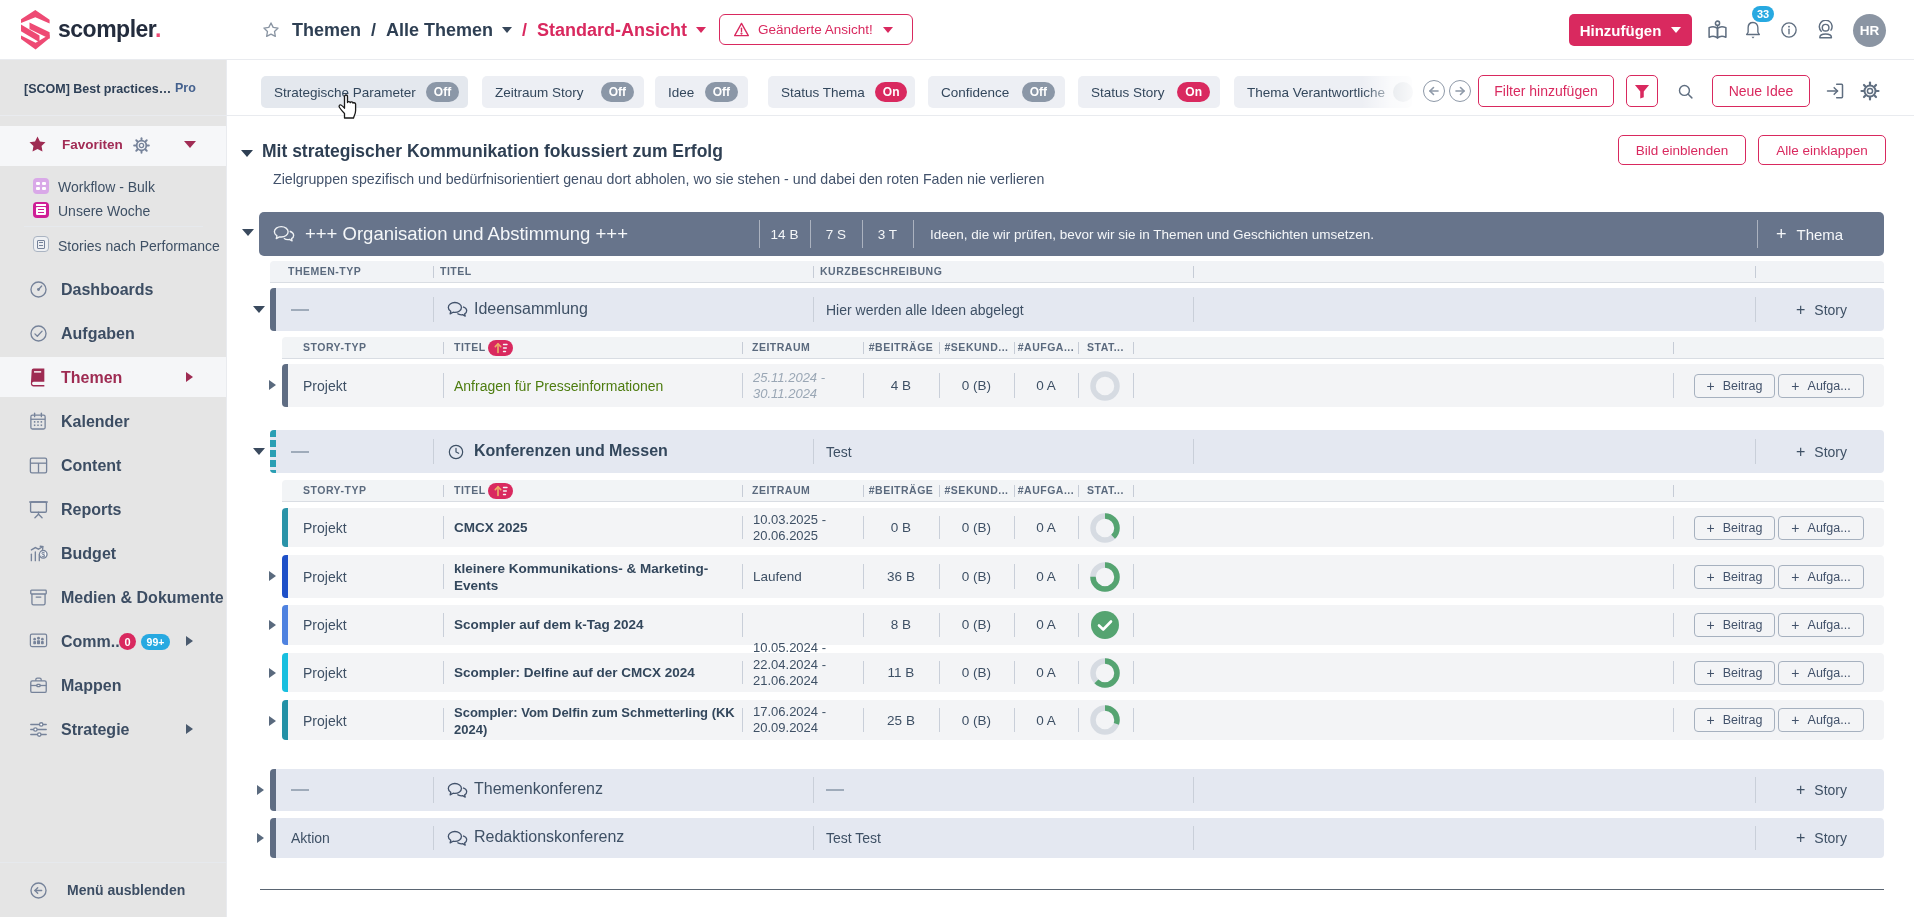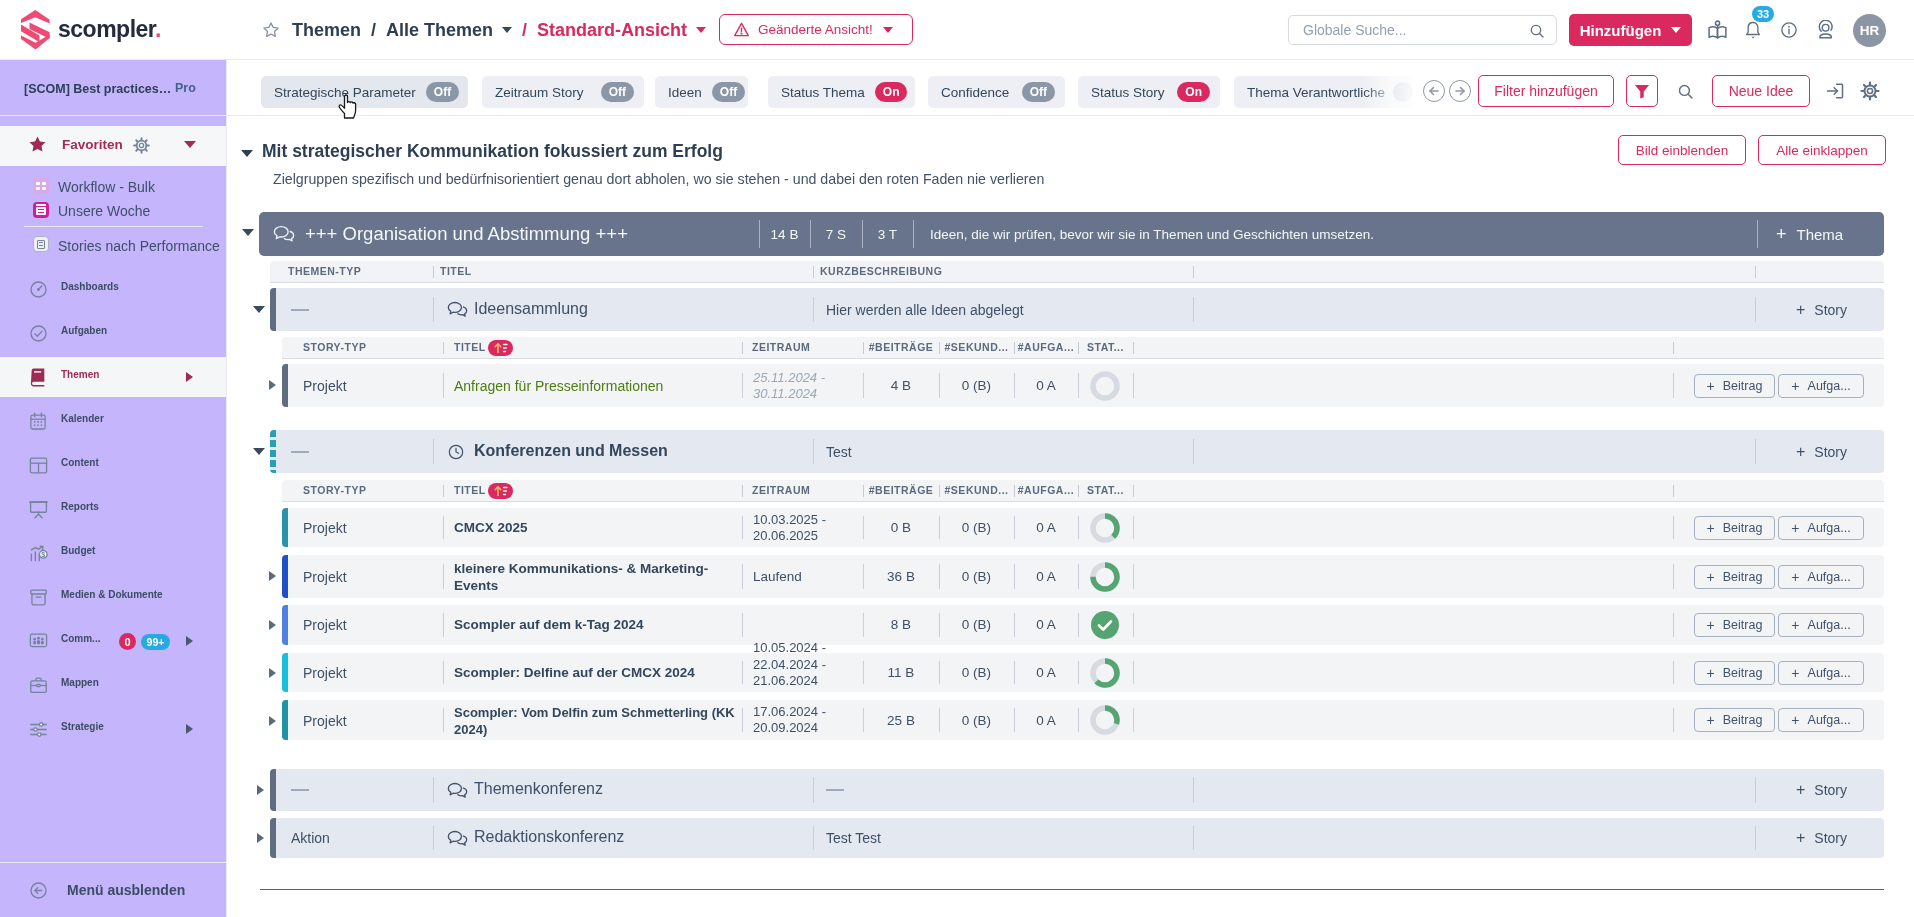--- a/index.html
+++ b/index.html
@@ -4,23 +4,23 @@
 <title>Themen</title>
 <style>
   * { margin:0; padding:0; box-sizing:border-box; }
   html,body { width:1914px; height:917px; overflow:hidden; }
   body { font-family:"Liberation Sans", sans-serif; background:#fff; color:#3c4d63; position:relative; }
   .abs { position:absolute; }
   .flex { display:flex; align-items:center; }
   
   #topbar { position:absolute; left:0; top:0; width:1914px; height:60px; background:#fff; border-bottom:1px solid #e9ebef; z-index:5; }
   
-  #sidebar { position:absolute; left:0; top:60px; width:227px; height:857px; background:#c4b5fd; border-right:1px solid #e9ebef; z-index:4; }
+  #sidebar { position:absolute; left:0; top:60px; width:227px; height:857px; background:#e5e5e5; border-right:1px solid #e9ebef; z-index:4; }
   #workspace { position:absolute; left:0; top:0; width:226px; height:56px; border-bottom:1px solid #e9ebef; }
-  .navtxt { font-weight:bold; font-size:10px; color:#3c4d63; white-space:nowrap; }
+  .navtxt { font-weight:bold; font-size:16px; color:#3c4d63; white-space:nowrap; }
   
   #filterbar { position:absolute; left:227px; top:60px; width:1687px; height:56px; background:#fff; border-bottom:1px solid #e9ebef; }
   .chip { position:absolute; top:16px; height:32px; background:#edeff4; border-radius:5px; display:flex; align-items:center; justify-content:space-between; padding:0 10px 0 13px; }
   .chip .lbl { font-size:13.5px; color:#33475c; white-space:nowrap; }
   .pill { height:20px; border-radius:10px; padding:0 8px; font-size:12px; font-weight:bold; color:#fff; display:flex; align-items:center; margin-left:10px; }
   .pill.off { background:#8b97a7; }
   .pill.on  { background:#d9295f; }
   .pinkbtn { position:absolute; border:1px solid #d9295f; border-radius:5px; color:#d9295f; font-size:14px; display:flex; align-items:center; justify-content:center; background:#fff; }
   .caret-right { width:0; height:0; border-top:5px solid transparent; border-bottom:5px solid transparent; border-left:7px solid #5a6a7e; }
   .groupbar { position:absolute; left:259px; top:212px; width:1625px; height:44px; background:#67748b; border-radius:5px; color:#f5f7f9; }
@@ -65,27 +65,20 @@
   <div class="abs" style="left:719px;top:14px;width:194px;height:31px;border:1px solid #d9295f;border-radius:6px;display:flex;align-items:center;color:#d9295f;">
     <svg style="margin-left:13px" width="17" height="15" viewBox="0 0 24 22" fill="none" stroke="#d9295f" stroke-width="2" stroke-linejoin="round">
         <path d="M12 2 L22 20 L2 20 Z"></path>
         <line x1="12" y1="9" x2="12" y2="14" stroke-linecap="round"></line>
         <circle cx="12" cy="17" r="0.6" fill="#d9295f"></circle>
       </svg>
     <span style="margin-left:8px;font-size:13.5px;">Geänderte Ansicht!</span>
     <span style="margin-left:10px;width:0;height:0;border-left:5px solid transparent;border-right:5px solid transparent;border-top:6px solid #d9295f;"></span>
   </div>
 
-  <div class="abs" style="left:1288px;top:15px;width:269px;height:30px;border:1px solid #d5dae2;border-radius:5px;display:flex;align-items:center;">
-    <span style="margin-left:14px;font-size:14px;color:#94a0af;">Globale Suche...</span>
-    <svg class="abs" style="right:11px;top:7px" width="16" height="16" viewBox="0 0 24 24" fill="none" stroke="#5f6e80" stroke-width="2" stroke-linecap="round">
-        <circle cx="10.5" cy="10.5" r="7"></circle>
-        <line x1="15.8" y1="15.8" x2="21" y2="21"></line>
-      </svg>
-  </div>
 
   <div class="abs" style="left:1569px;top:14px;width:123px;height:32px;background:#d9295f;border-radius:5px;display:flex;align-items:center;justify-content:center;color:#fff;">
     <span style="font-size:15px;font-weight:bold;">Hinzufügen</span>
     <span style="margin-left:10px;width:0;height:0;border-left:5px solid transparent;border-right:5px solid transparent;border-top:6px solid #fff;"></span>
   </div>
 
   <svg class="abs" style="left:1707px;top:20px" width="21" height="20" viewBox="0 0 26 25" fill="none" stroke="#5f6e80" stroke-width="1.9" stroke-linecap="round" stroke-linejoin="round">
       <circle cx="13" cy="4" r="2.6"></circle>
       <path d="M13 7.5 L13 10"></path>
       <path d="M2.5 9.5 C6 8 10.5 8.3 13 10.5 L13 22.5 C10.5 20.3 6 20 2.5 21.5 Z"></path>
@@ -276,21 +269,21 @@
 <div id="filterbar">
   <div class="chip" style="left:34px;width:207px;background:#e4e8ee;">
       <span class="lbl">Strategische Parameter</span>
       <span class="pill off">Off</span>
     </div>
   <div class="chip" style="left:255px;width:162px;">
       <span class="lbl">Zeitraum Story</span>
       <span class="pill off">Off</span>
     </div>
   <div class="chip" style="left:428px;width:93px;">
-      <span class="lbl">Ideen</span>
+      <span class="lbl">Idee</span>
       <span class="pill off">Off</span>
     </div>
   <div class="chip" style="left:541px;width:147px;">
       <span class="lbl">Status Thema</span>
       <span class="pill on">On</span>
     </div>
   <div class="chip" style="left:701px;width:137px;">
       <span class="lbl">Confidence</span>
       <span class="pill off">Off</span>
     </div>

